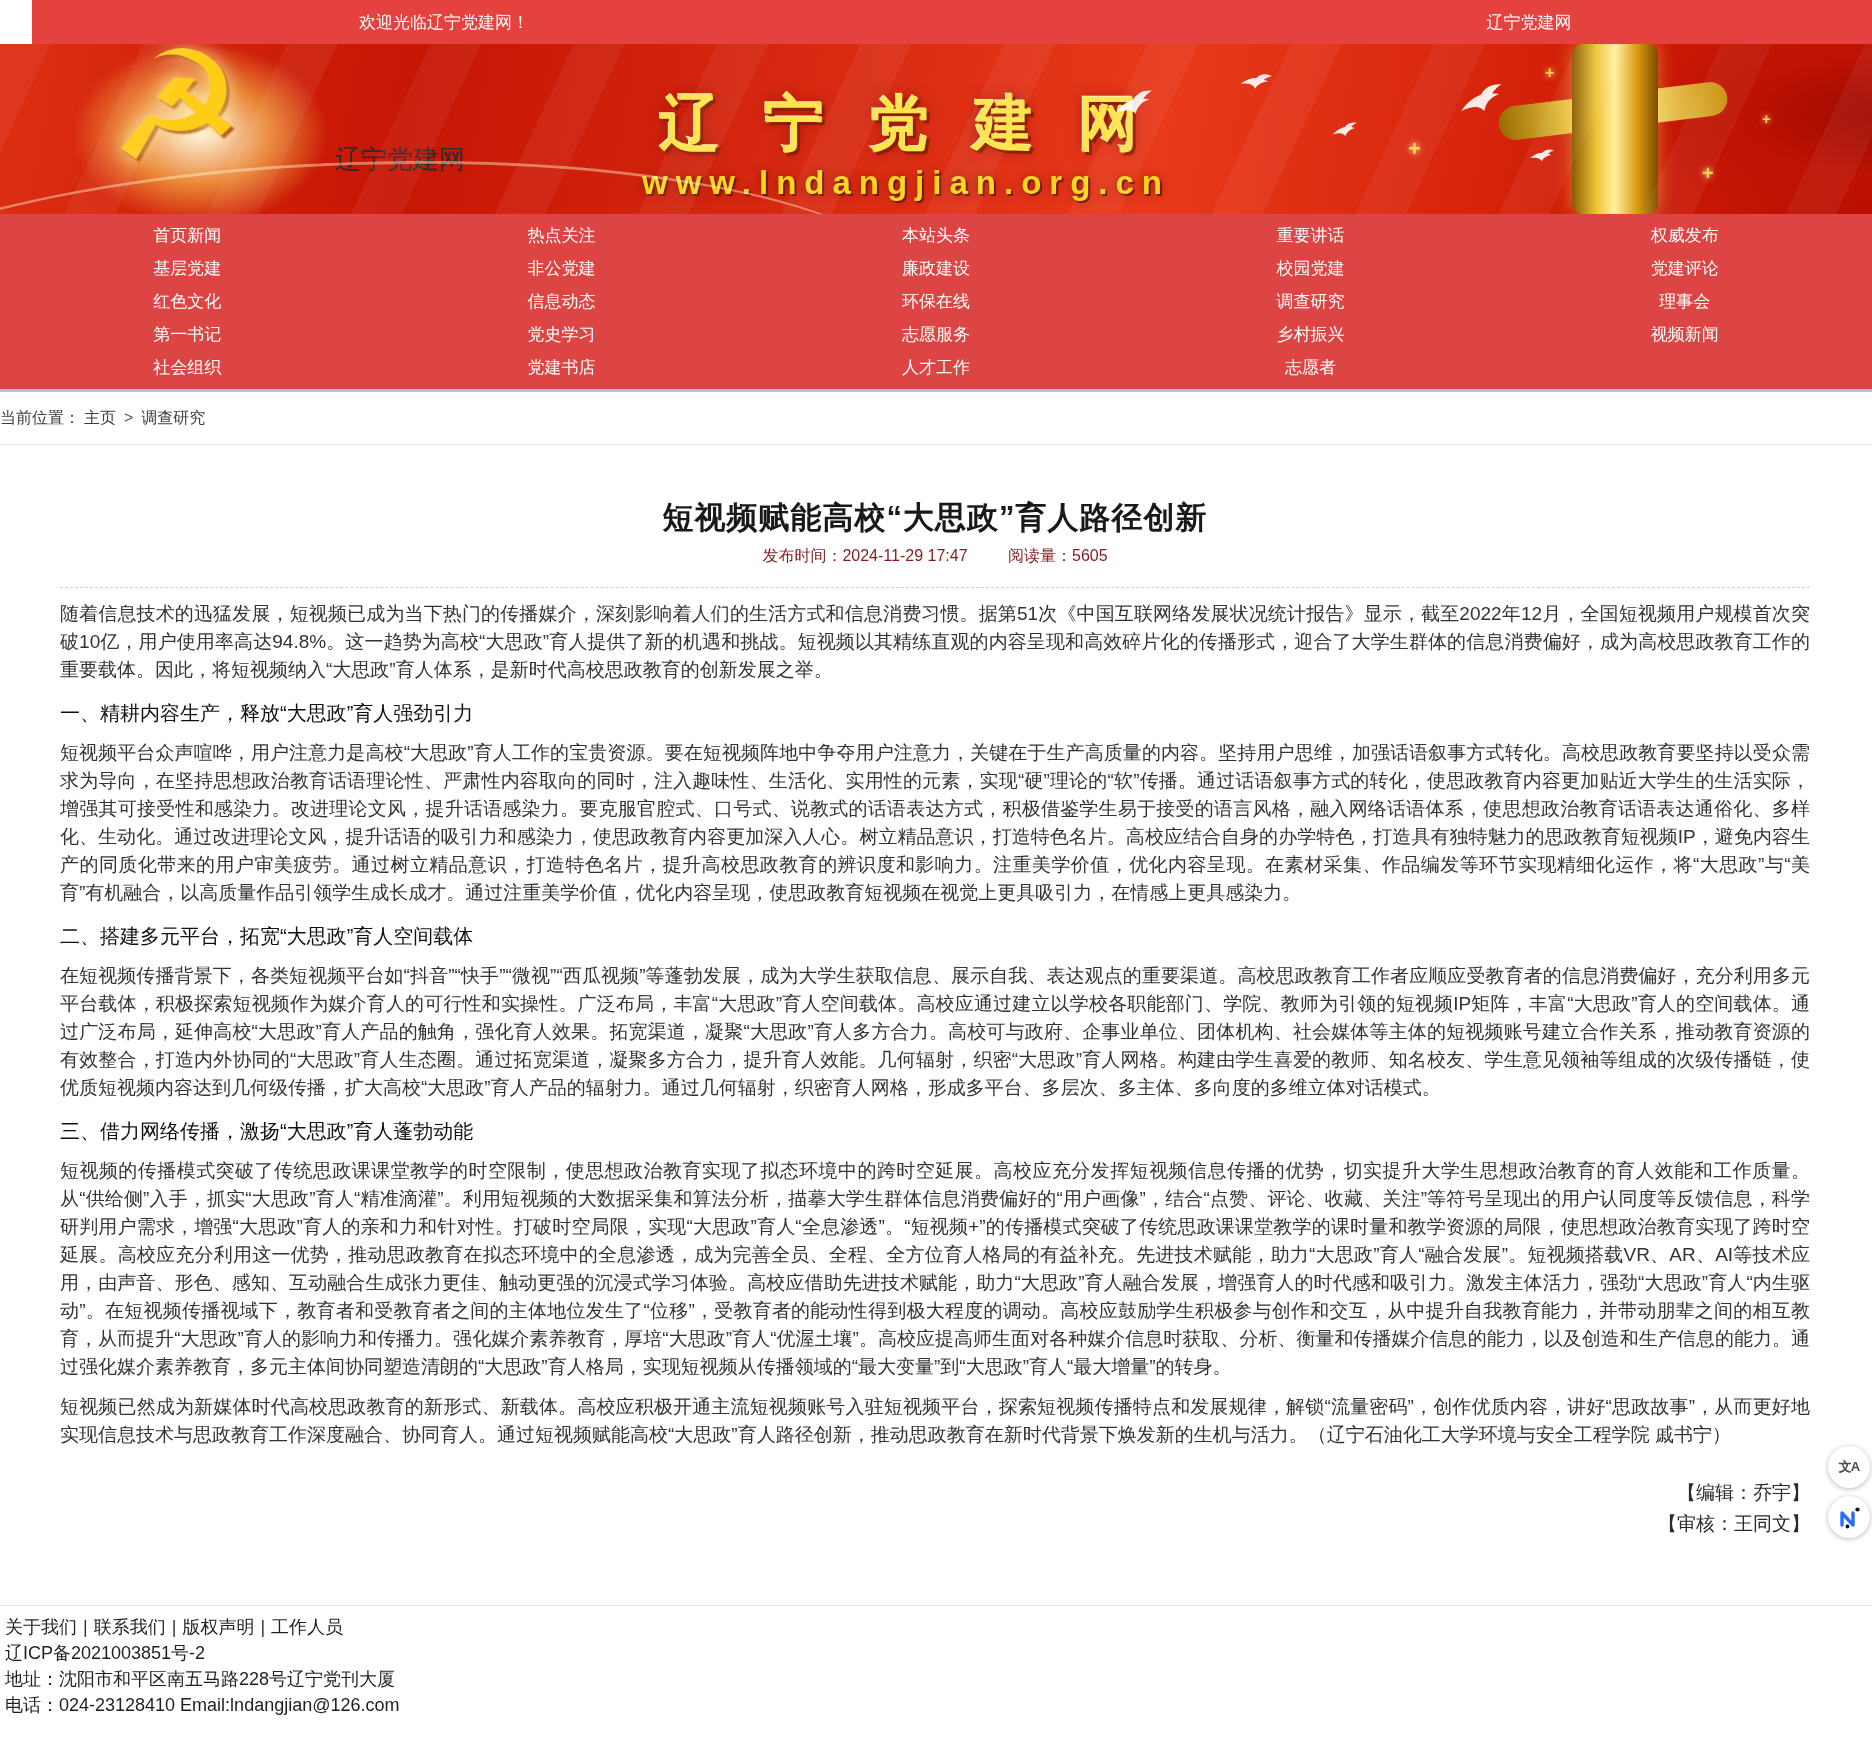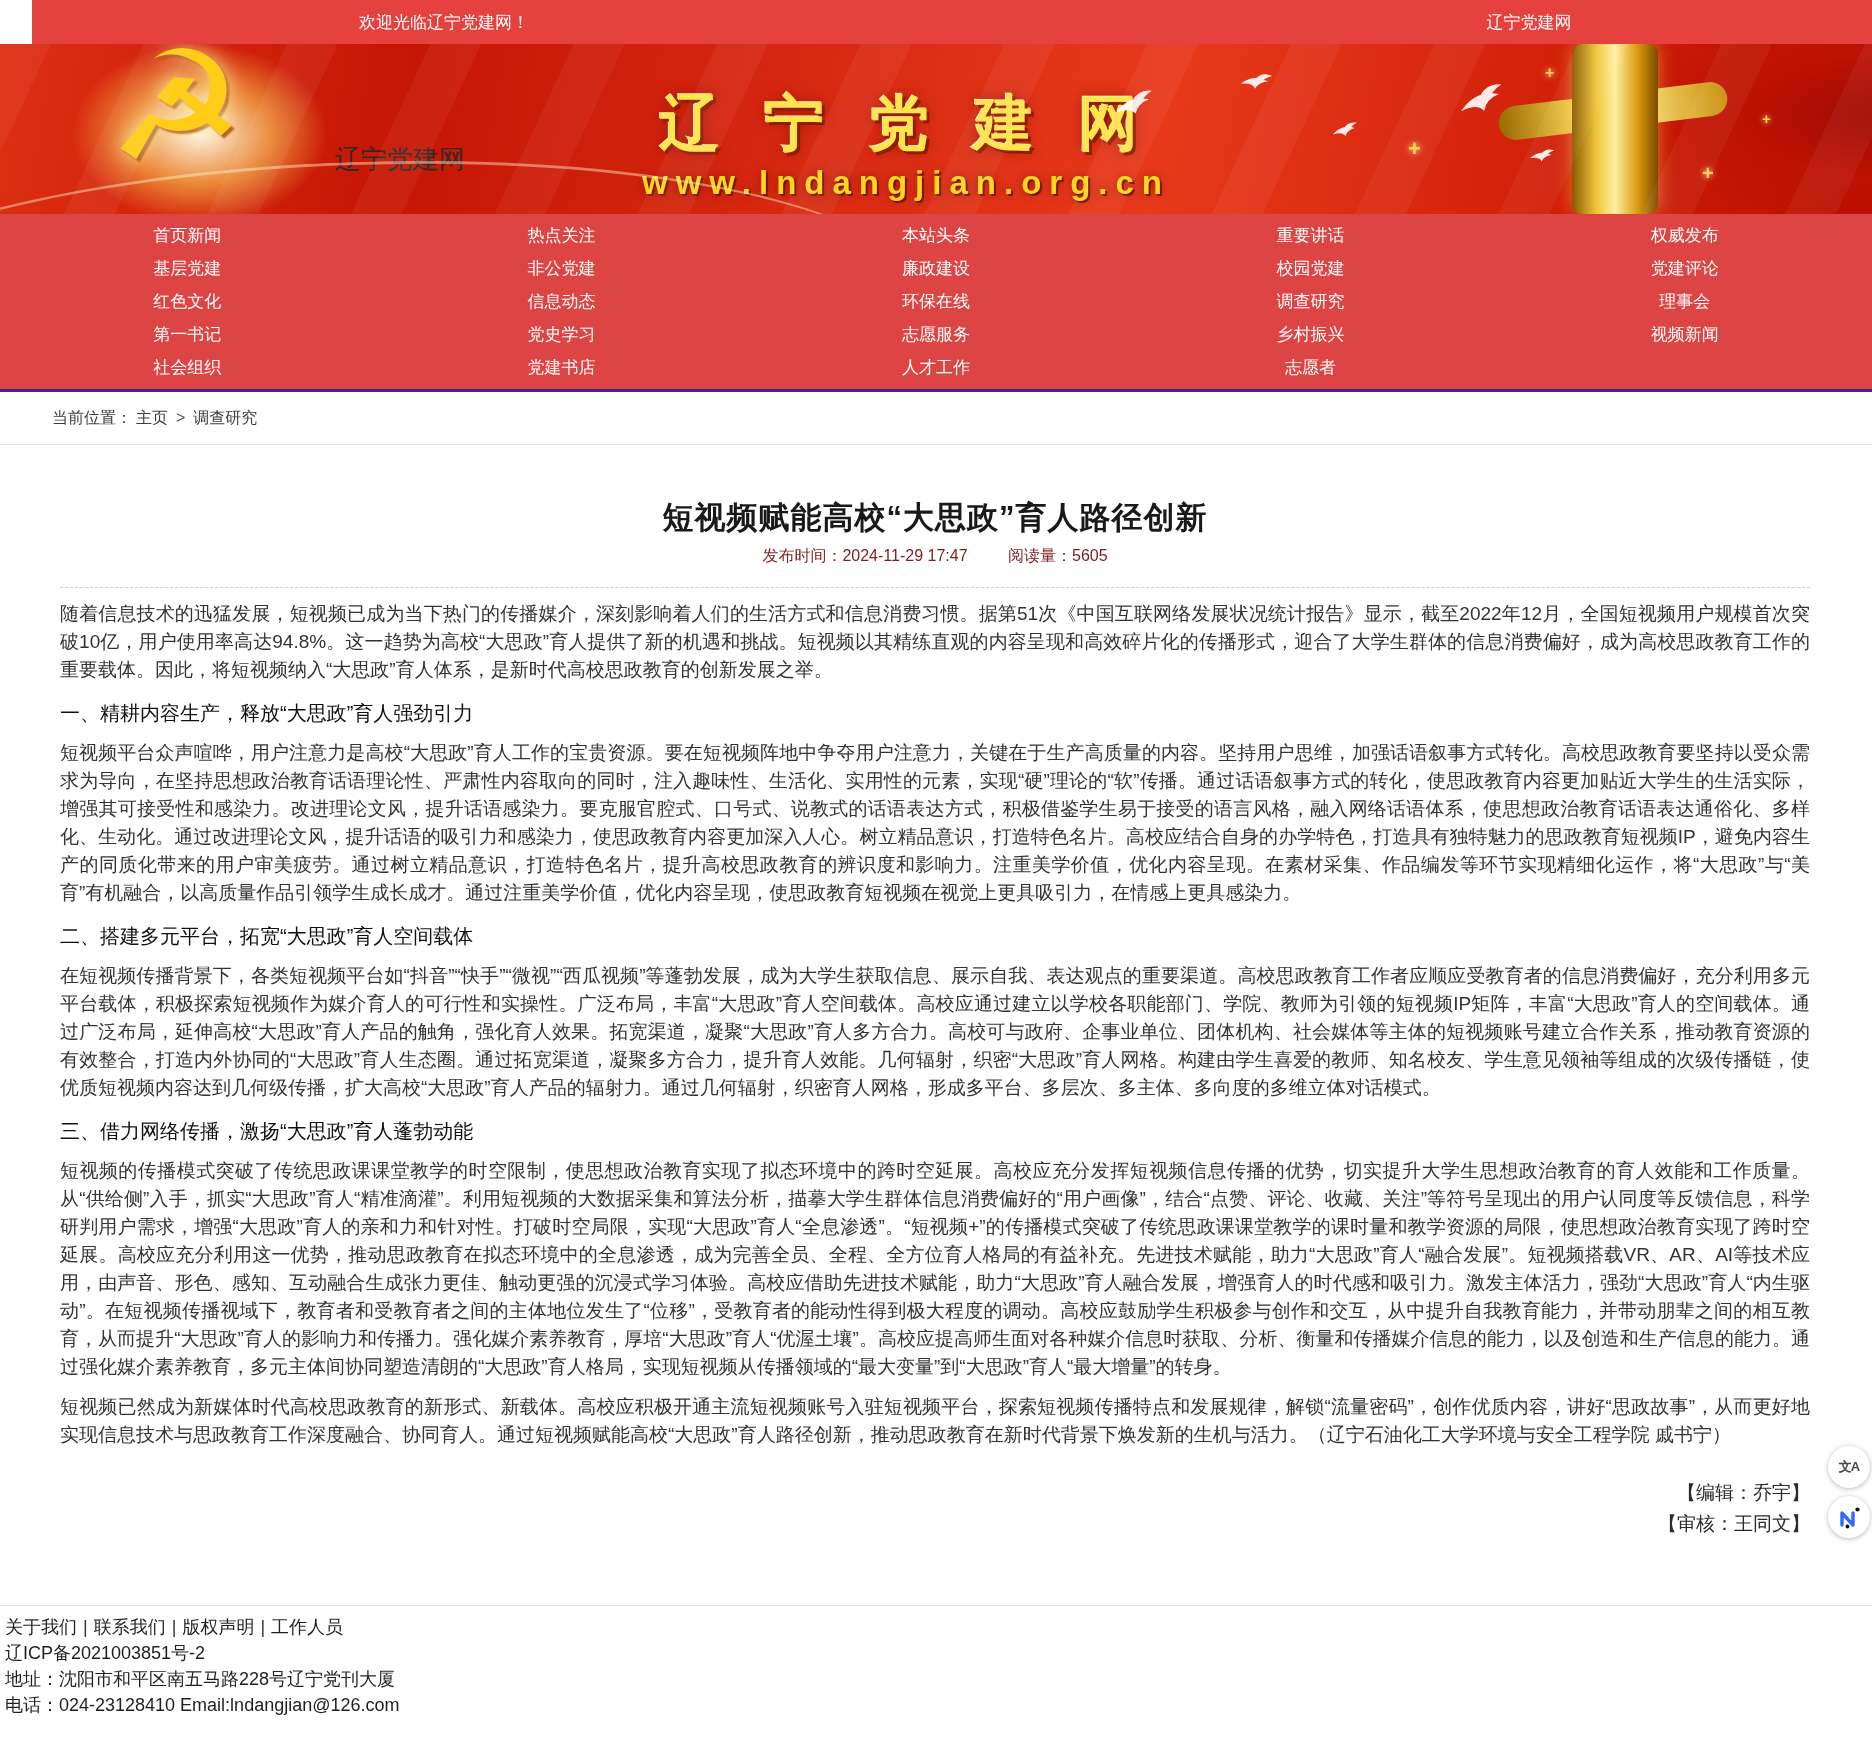--- a/index.html
+++ b/index.html
@@ -61,29 +61,29 @@
     position:absolute; right:0; top:0; width:240px; height:170px;
     background: radial-gradient(ellipse at 112% 42%, #9c0a00 0%, rgba(190,18,4,.85) 45%, rgba(220,40,10,0) 78%);
   }
   .curve {
     position:absolute; left:-220px; top:118px; width:1150px; height:320px; border-radius:50%;
     border-top:3px solid rgba(255,242,205,.45); transform:rotate(-2deg);
   }
   .dove { position:absolute; opacity:.9; }
   .sparkle { position:absolute; color:#ffd24a; font-weight:bold; text-shadow:0 0 6px #ffec9a; }
   
-  .nav { background:#dc4543; border-bottom:3px solid #4c1d95; padding:5px 0; }
+  .nav { background:#dc4543; border-bottom:3px solid #c4b5fd; padding:5px 0; }
   .nav-grid { display:grid; grid-template-columns:repeat(5,1fr); }
   .nav-item {
     text-align:center; color:#fff; font-size:17px; line-height:33px; height:33px;
     cursor:pointer; white-space:nowrap;
   }
   
   .breadcrumb {
-    height:53px; display:flex; align-items:center; padding-left:52px;
+    height:53px; display:flex; align-items:center; 
     font-size:16px; color:#3c3c3c; background:#fff; border-bottom:1px solid #e3e3e3;
   }
   .breadcrumb .crumb-link { cursor:pointer; margin:0 4px; }
   .breadcrumb .crumb-sep { margin:0 4px; color:#555; }
   
   .article { margin-left:60px; width:1750px; }
   .art-title { margin:52px 0 0; text-align:center; font-size:31px; font-weight:bold; color:#191919; letter-spacing:1px; }
   .art-meta { margin-top:7px; text-align:center; color:#7f1d1d; font-size:16px; }
   .art-meta .meta-item { margin:0 18px; }
   .divider { margin-top:20px; border-top:1px dashed #cfcfcf; height:0; }

